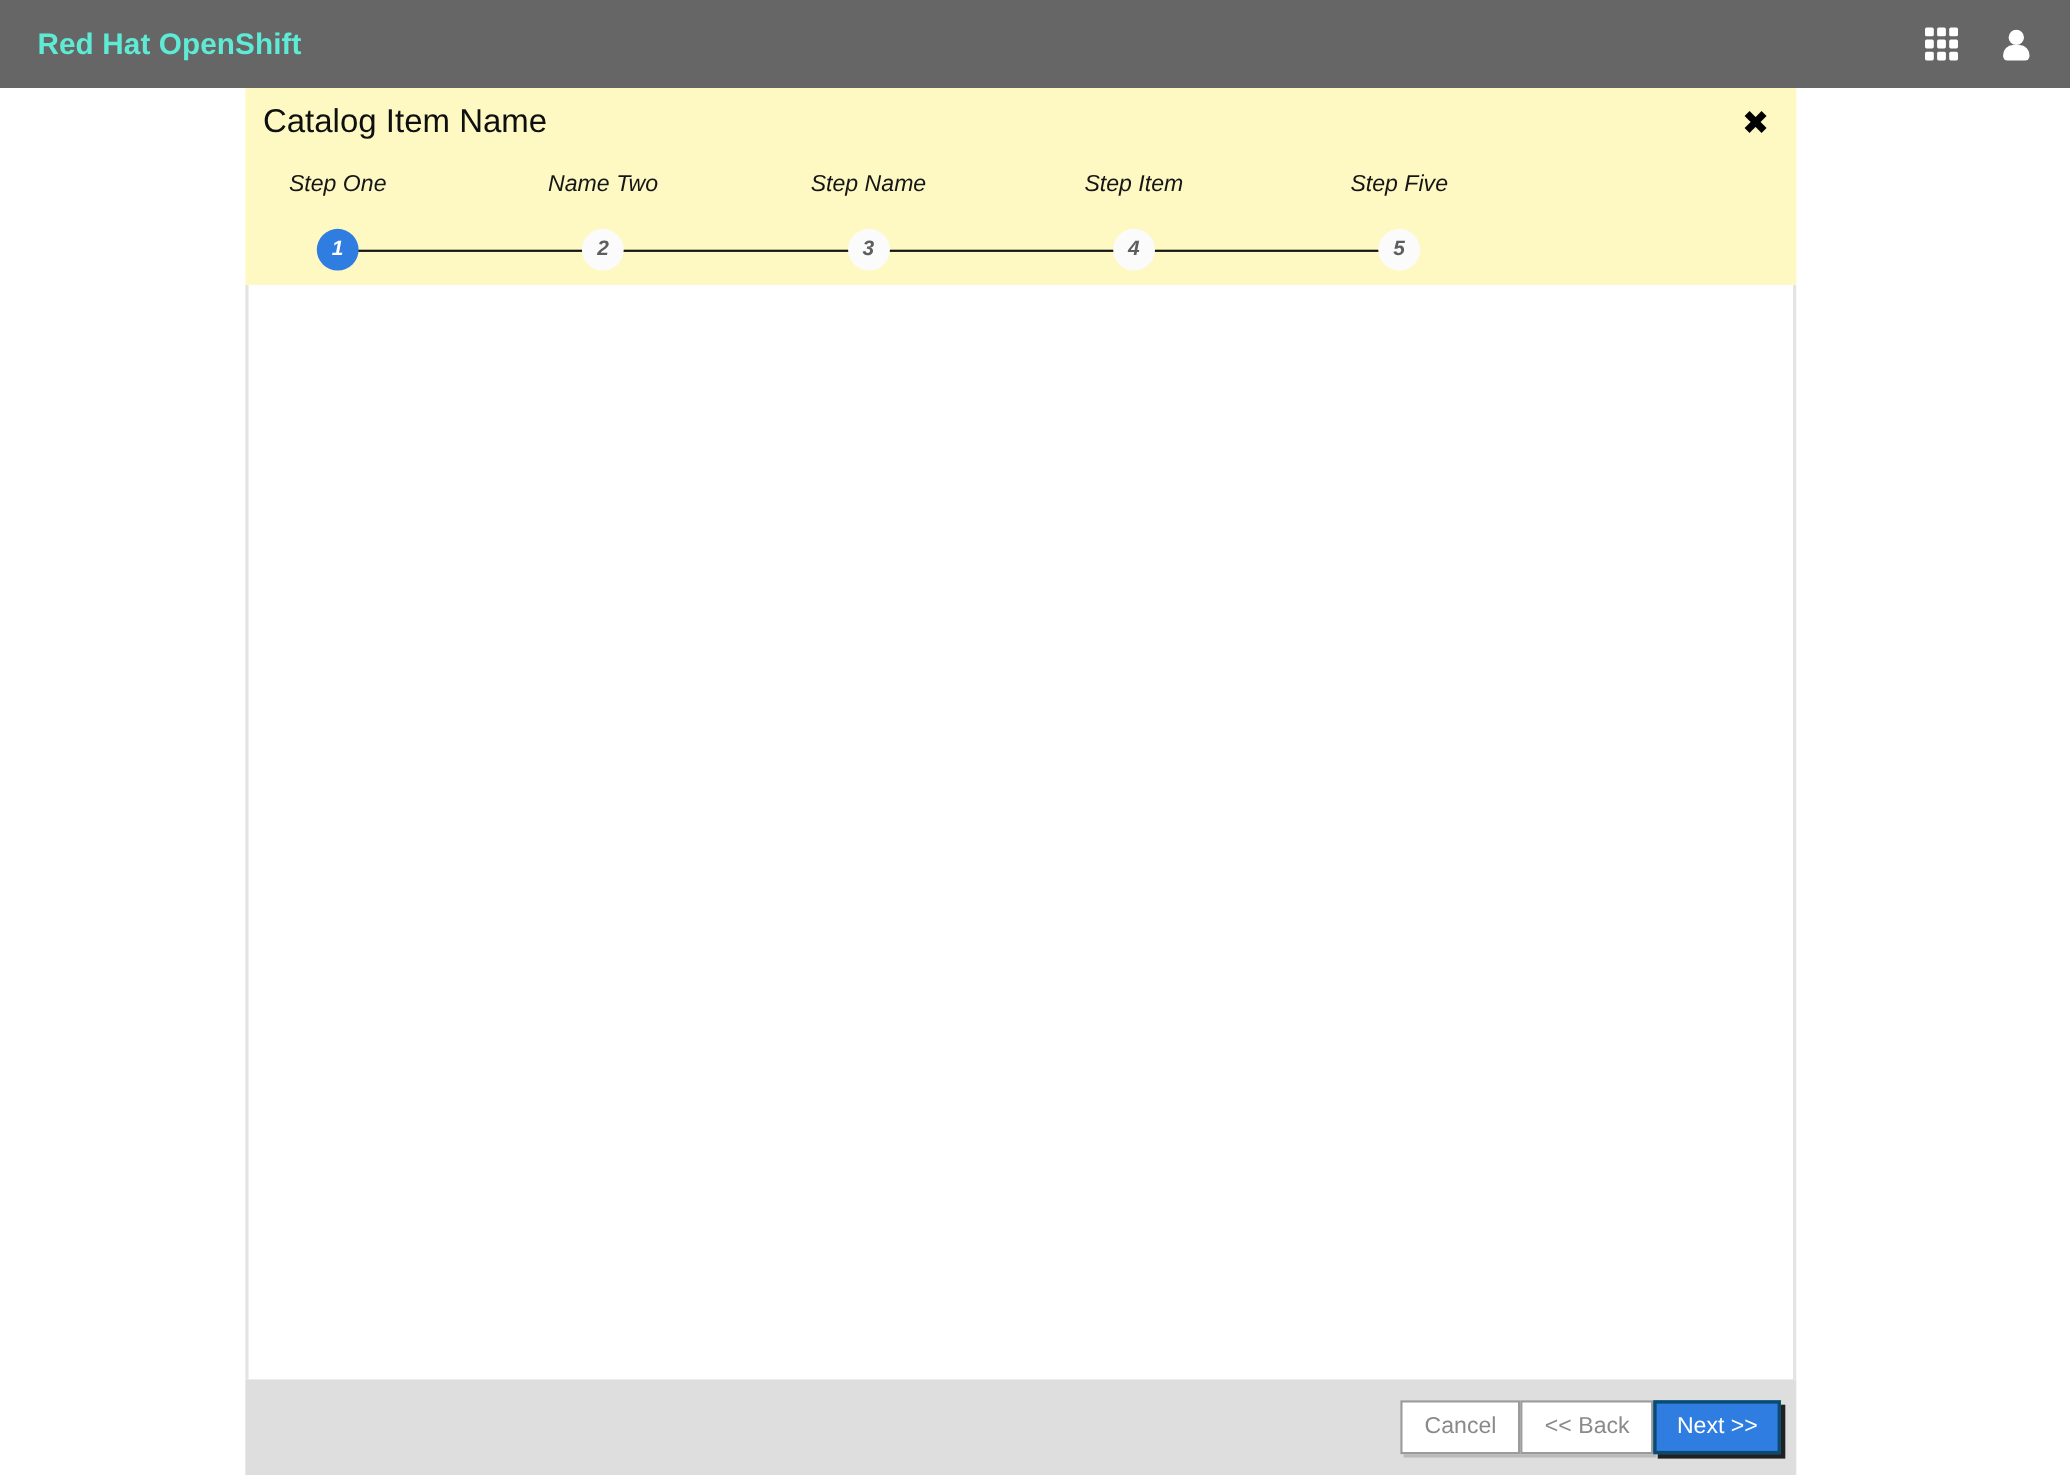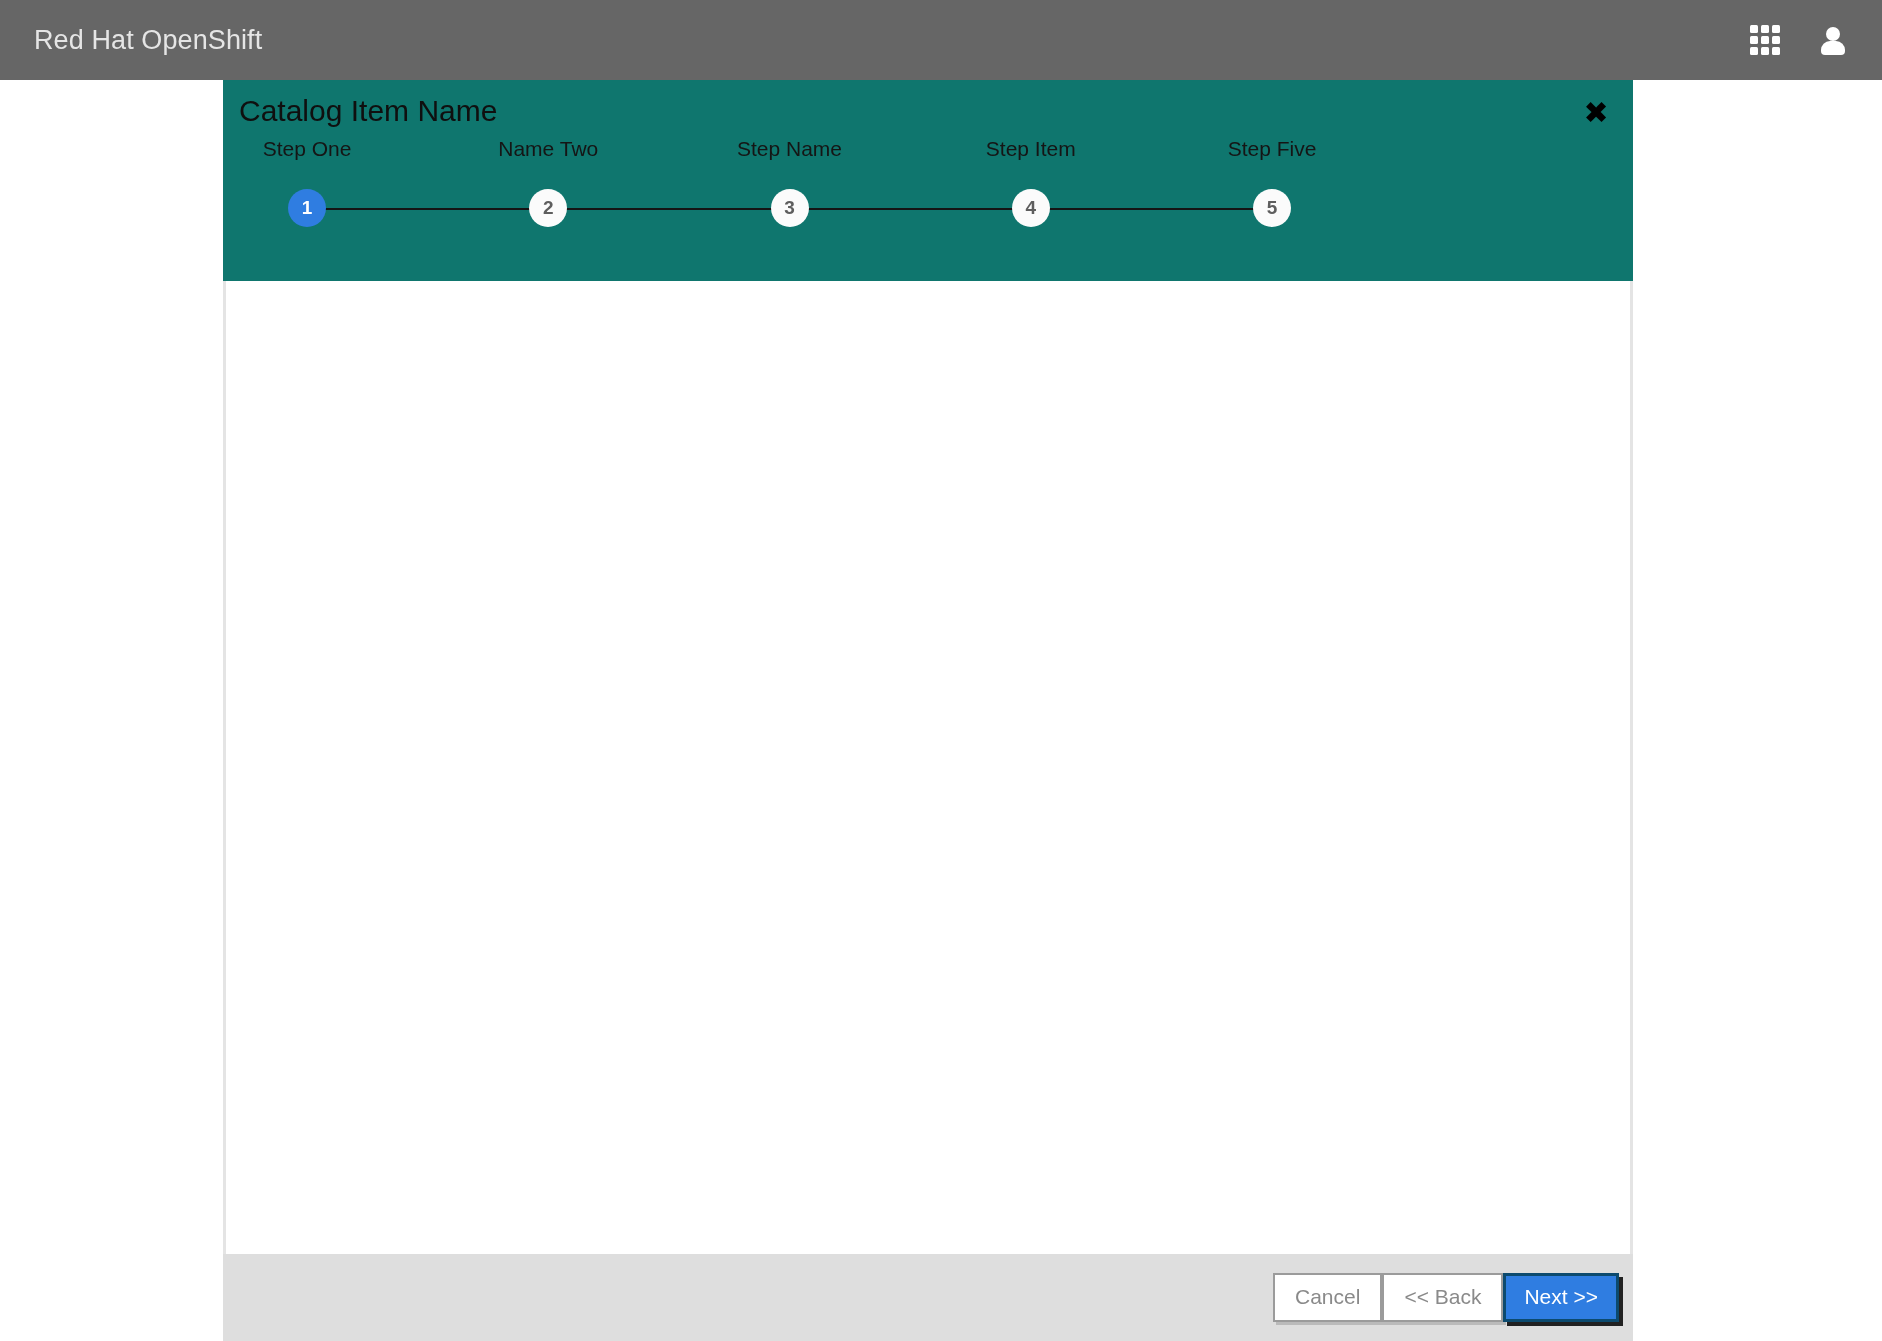--- a/index.html
+++ b/index.html
@@ -21,23 +21,23 @@
     left: 0;
     top: 0;
     width: 1882px;
     height: 80px;
     background: #666666;
     display: flex;
     align-items: center;
     box-sizing: border-box;
   }
   .masthead-brand {
-    color: #e5e5e5;
+    color: #5eead4;
     font-size: 27px;
-    font-weight: 400;
+    font-weight: 700;
     letter-spacing: 0.1px;
     margin-left: 34px;
     white-space: nowrap;
   }
   .masthead-spacer { flex: 1 1 auto; }
   .masthead-actions {
     display: flex;
     align-items: center;
     margin-right: 34px;
     gap: 38px;
@@ -93,24 +93,24 @@
     left: 223px;
     top: 80px;
     width: 1410px;
     height: 1261px;
     box-sizing: border-box;
     display: flex;
     flex-direction: column;
   }
 
   .wizard-header {
-    background: #0f766e;
+    background: #fef9c3;
     padding: 11px;
     position: relative;
-    height: 201px;
+    height: 179px;
     box-sizing: border-box;
     flex: 0 0 auto;
   }
   .wizard-title {
     position: absolute;
     left: 16px;
     top: 14px;
     font-size: 30px;
     color: #0f0f0f;
     font-weight: 400;
@@ -134,22 +134,23 @@
     font-weight: 700;
     line-height: 1;
     font-family: "DejaVu Sans", sans-serif;
   }
 
   
   .steps {
     position: absolute;
     left: 0;
     right: 0;
-    top: 57px;
+    top: 76px;
     height: 110px;
+    font-style: italic;
   }
   .steps-labels {
     position: relative;
     height: 34px;
   }
   .step-label {
     position: absolute;
     transform: translateX(-50%);
     font-size: 21px;
     color: #151515;

